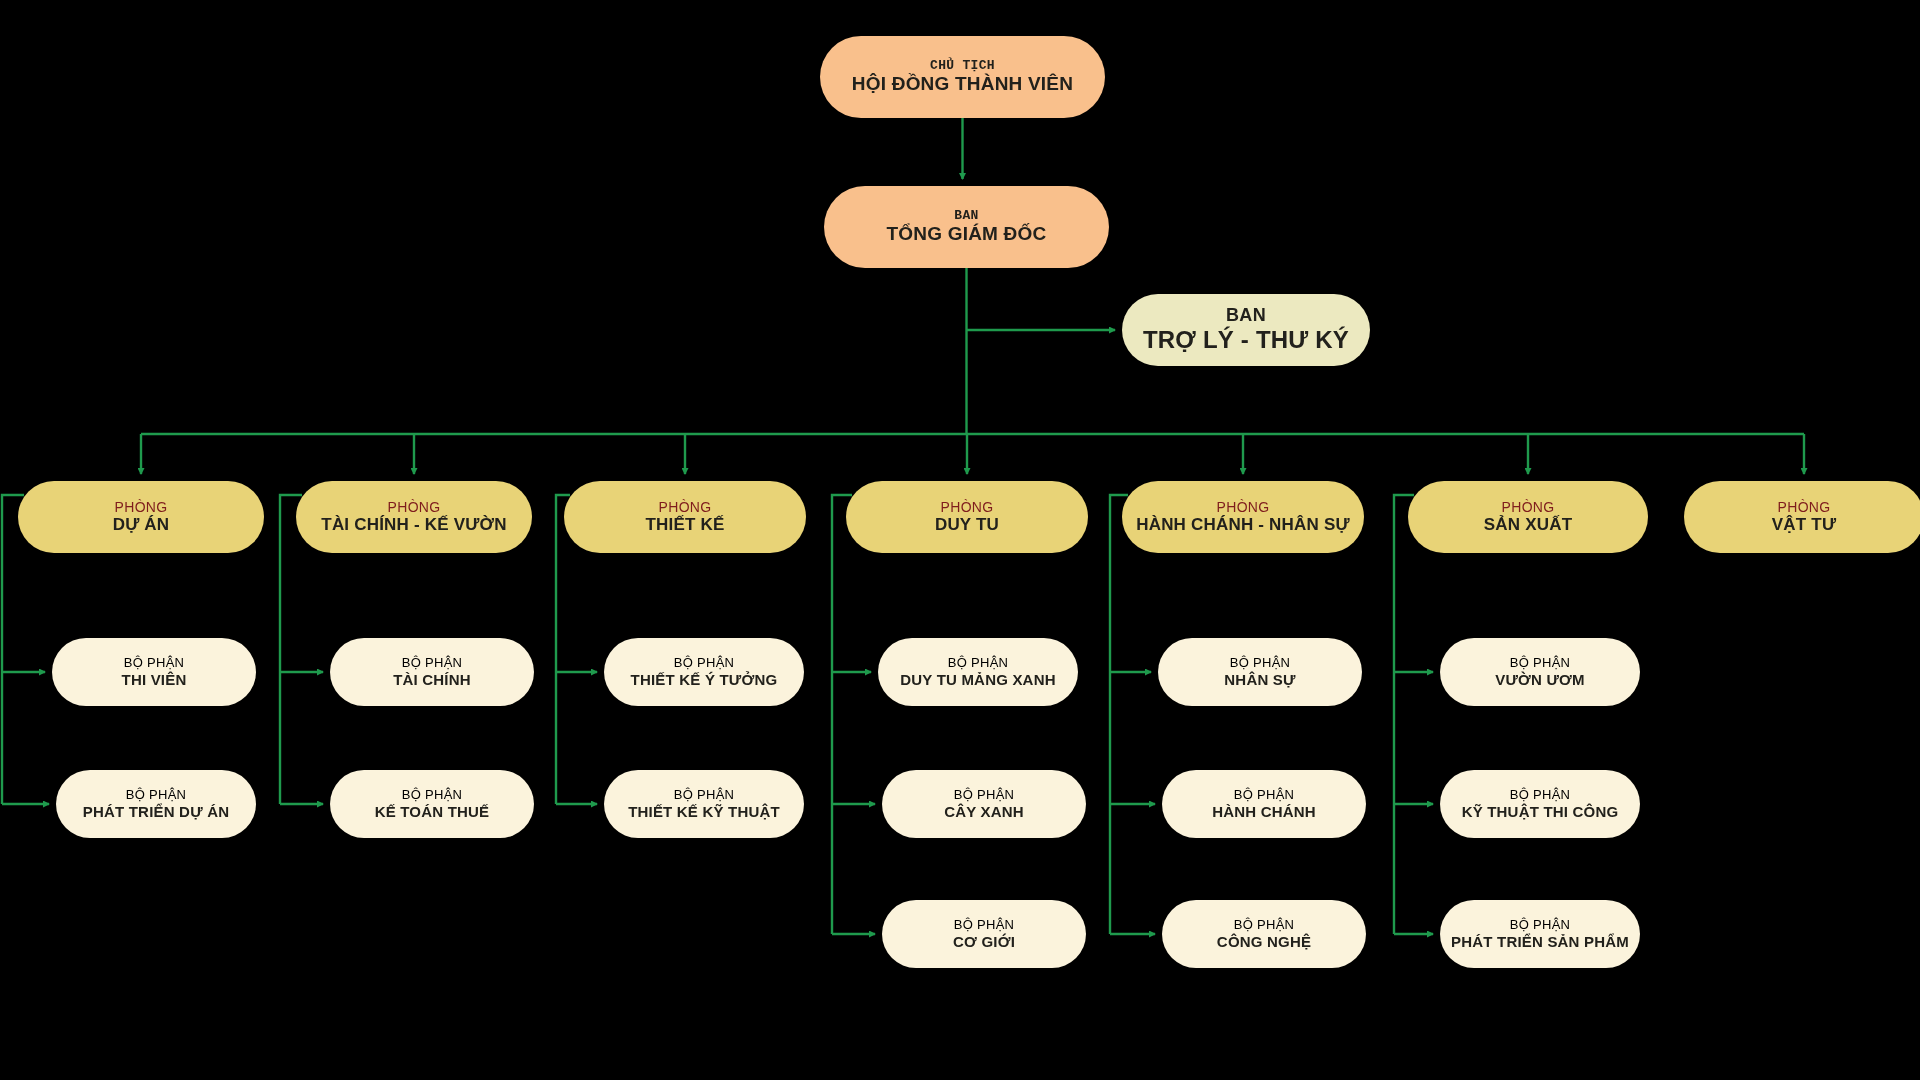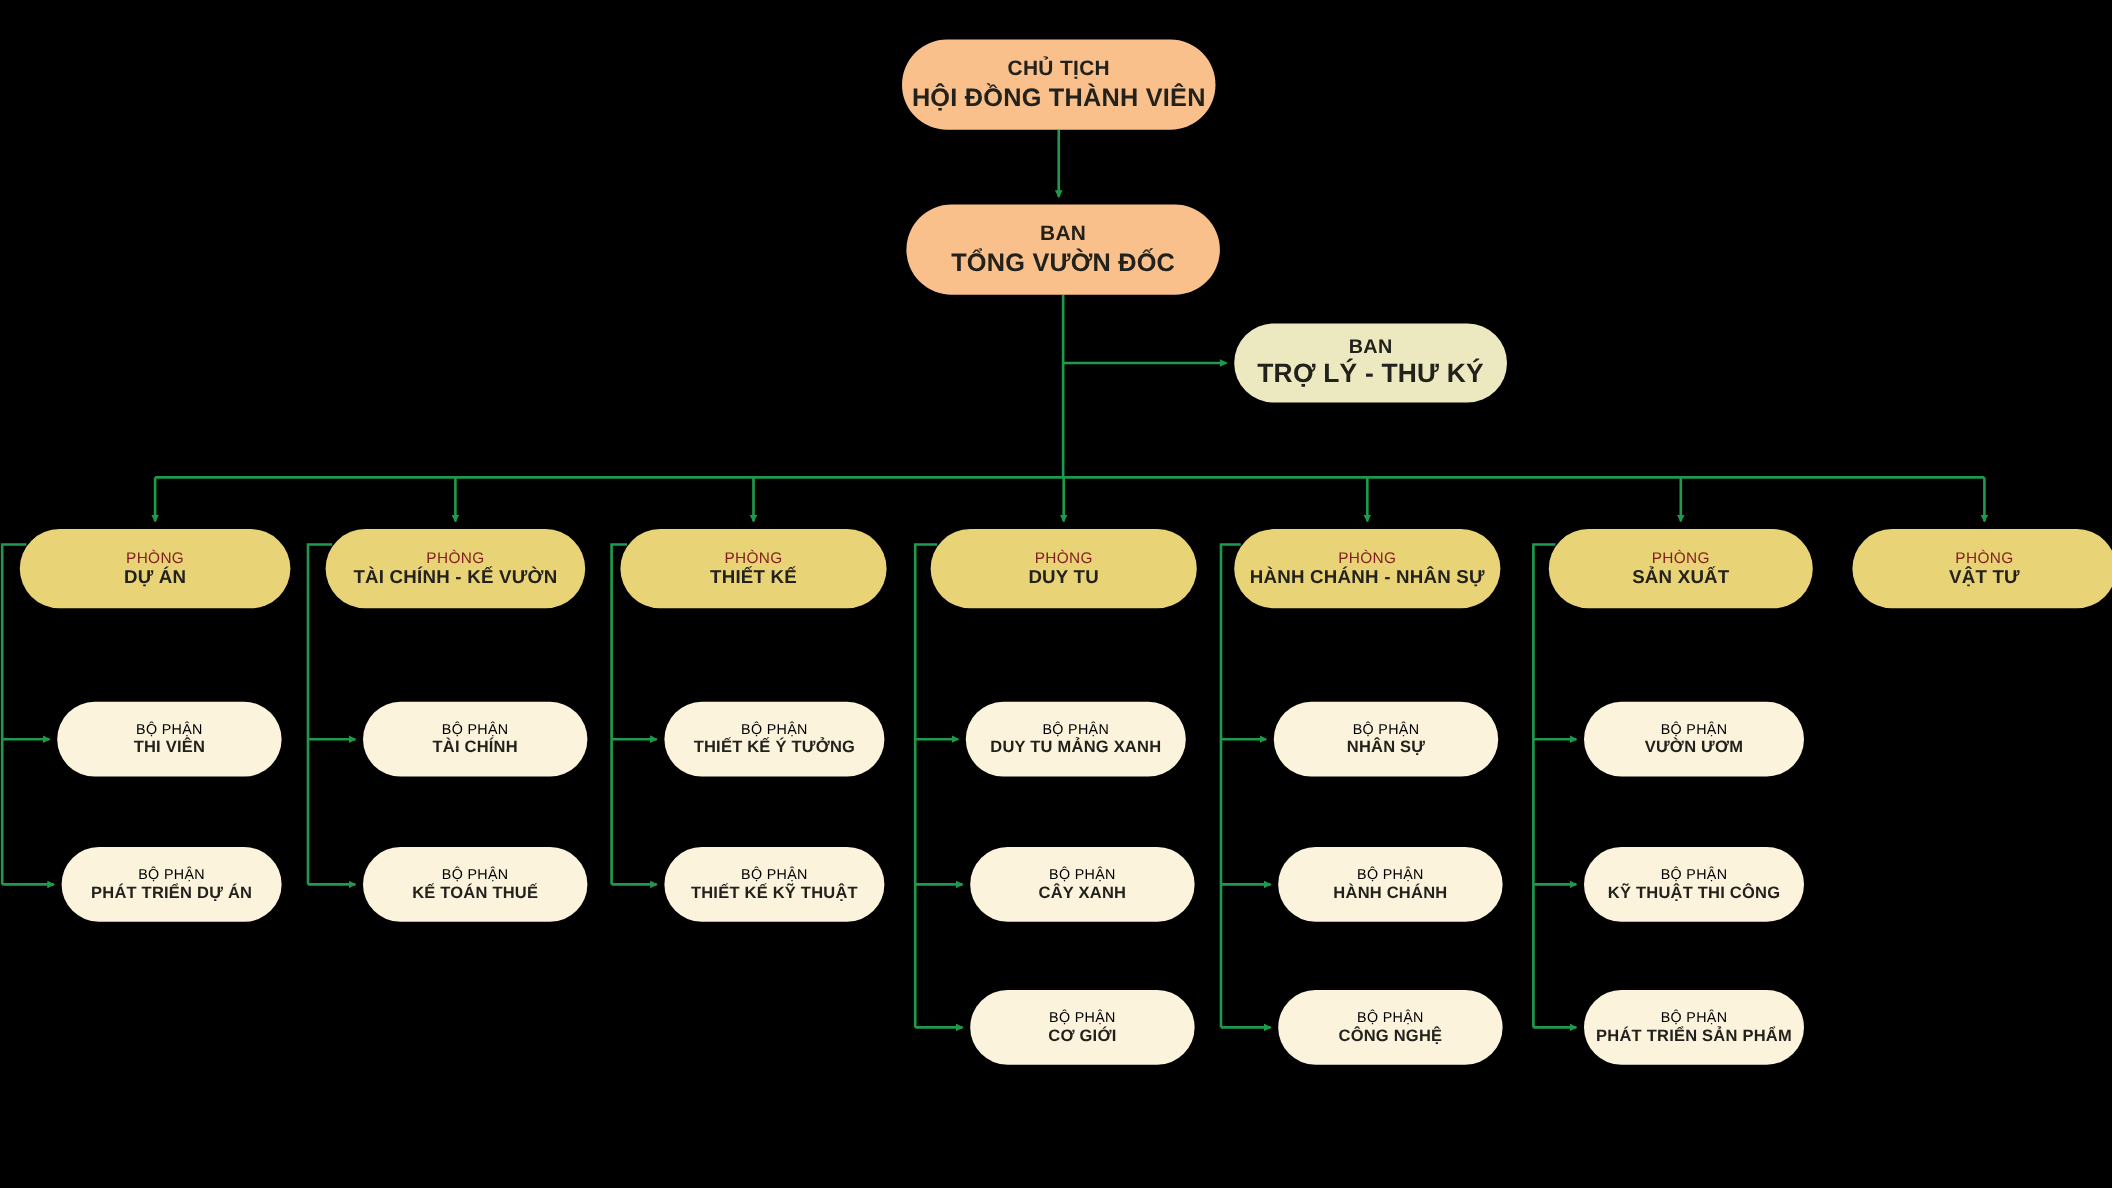--- a/index.html
+++ b/index.html
@@ -21,22 +21,22 @@
   }
   .node .kicker{
     font-weight:400;letter-spacing:.3px;white-space:nowrap;
   }
   .node .title{
     font-weight:700;letter-spacing:.2px;white-space:nowrap;
   }
 
   
   .lv-exec{background:#f9c08c;}
-  .lv-exec .title{font-size:23px;}
-  .lv-exec .kicker{font-size:19px;font-weight:700;}
+  .lv-exec .title{font-size:19px;}
+  .lv-exec .kicker{font-size:13px;font-weight:700;font-family:Liberation Mono, monospace;}
 
   .lv-staff{background:#ece9c0;}
   .lv-staff .title{font-size:24px;}
   .lv-staff .kicker{font-size:18px;font-weight:700;}
 
   .lv-dept{background:#e8d377;}
   .lv-dept .kicker{font-size:14px;color:#7f1d1d;}
   .lv-dept .title{font-size:17px;}
 
   .lv-unit{background:#fbf3dc;}
@@ -85,21 +85,21 @@
       <path d="M1394,672 L1433,672" fill="none" stroke="#1f9a4d" stroke-width="2.4" marker-end="url(#arr)"></path>
       <path d="M1394,804 L1433,804" fill="none" stroke="#1f9a4d" stroke-width="2.4" marker-end="url(#arr)"></path>
       <path d="M1394,934 L1433,934" fill="none" stroke="#1f9a4d" stroke-width="2.4" marker-end="url(#arr)"></path>
     </svg>
 <div class="node lv-exec" style="left: 820px; top: 36px; width: 285px; height: 82px;">
       <div class="kicker">CHỦ TỊCH</div>
       <div class="title">HỘI ĐỒNG THÀNH VIÊN</div>
     </div>
     <div class="node lv-exec" style="left: 824px; top: 186px; width: 285px; height: 82px;">
       <div class="kicker">BAN</div>
-      <div class="title">TỔNG VƯỜN ĐỐC</div>
+      <div class="title">TỔNG GIÁM ĐỐC</div>
     </div>
     <div class="node lv-staff" style="left: 1122px; top: 294px; width: 248px; height: 72px;">
       <div class="kicker">BAN</div>
       <div class="title">TRỢ LÝ - THƯ KÝ</div>
     </div>
     <div class="node lv-dept" style="left: 18px; top: 481px; width: 246px; height: 72px;">
       <div class="kicker">PHÒNG</div>
       <div class="title">DỰ ÁN</div>
     </div>
     <div class="node lv-unit" style="left: 52px; top: 638px; width: 204px; height: 68px;">

